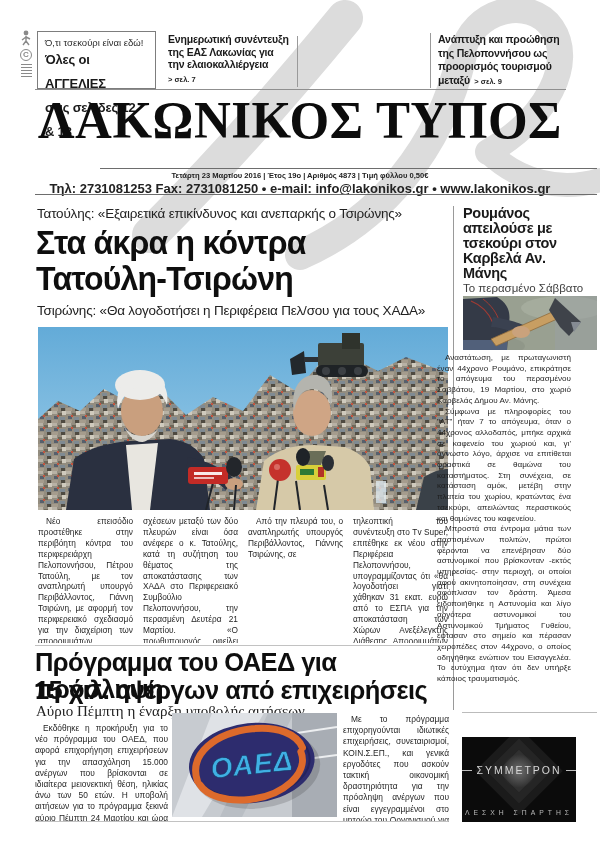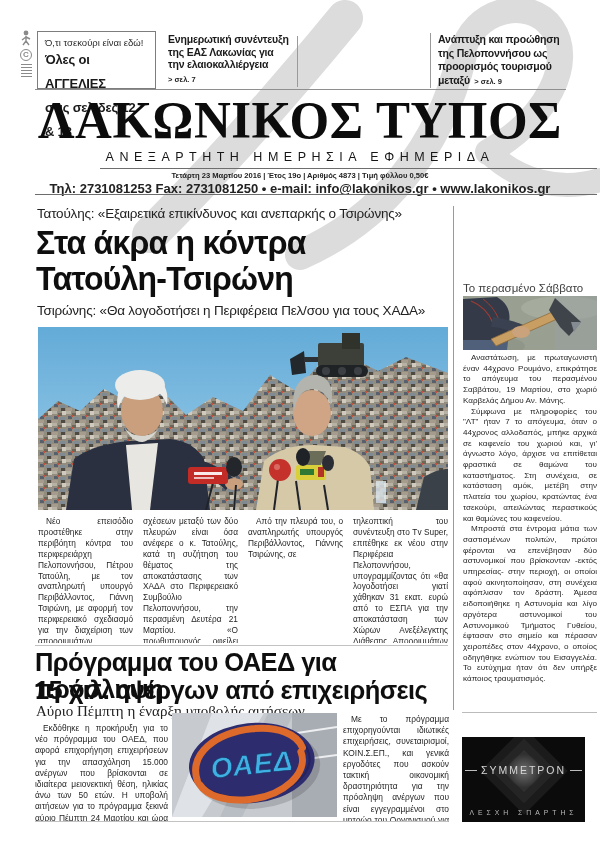--- a/index.html
+++ b/index.html
@@ -54,37 +54,37 @@
   .columns{left:38px;top:516px;width:410px;height:127px;display:grid;grid-template-columns:repeat(4,1fr);column-gap:10px;overflow:hidden;}
   .col p{margin:0;font-size:8.3px;line-height:10.9px;text-align:justify;color:#1f1f1f;}
   .col p.ind{text-indent:8px;}
 
   .v-rule{left:453px;top:206px;height:504px;width:0;border-left:1px solid #9a9a9a;}
 
   
   .sb-title{left:463px;top:206px;width:118px;font-size:14.5px;font-weight:bold;line-height:15px;letter-spacing:-0.3px;}
   .sb-sub{left:463px;top:282px;width:134px;font-size:11.5px;color:#3e3e3e;}
   .sb-photo{left:463px;top:296px;width:134px;height:54px;}
-  .sb-body{left:463px;top:353px;width:134px;height:355px;overflow:hidden;}
+  .sb-body{left:437px;top:353px;width:134px;height:355px;overflow:hidden;}
   .sb-body p{margin:0;font-size:8.1px;line-height:10.7px;text-align:justify;color:#1f1f1f;text-indent:8px;}
   .hr-sb{left:462px;width:135px;top:712px;border-top-color:#bbb;}
 
   
   .hr-b1{left:35px;width:413px;top:645px;border-top-color:#c2c2c2;}
   .b-headline{left:35px;width:420px;font-size:26px;font-weight:800;letter-spacing:-0.6px;line-height:27px;color:#0e0e0e;transform:scaleX(0.98);transform-origin:left;}
   .bh1{top:649px;} .bh2{top:677px;}
   .b-subhead{left:36px;top:703px;width:400px;font-size:15px;color:#222;font-family:Liberation Serif, serif;}
   .b-left{left:35px;top:723px;width:133px;height:98px;overflow:hidden;}
   .b-left p,.b-right p{margin:0;font-size:8.4px;line-height:11.2px;text-align:justify;color:#1f1f1f;text-indent:8px;}
   .b-photo{left:172px;top:713px;width:165px;height:104px;}
   .b-right{left:343px;top:714px;width:106px;height:108px;overflow:hidden;}
   .hr-b2{left:35px;width:413px;top:821px;border-top-color:#c2c2c2;}
 
   
-  .ad{left:462px;top:737px;width:123px;height:85px;background:#0b0b0b;overflow:hidden;}
+  .ad{left:462px;top:737px;width:114px;height:85px;background:#0b0b0b;overflow:hidden;}
   .ad .dia{position:absolute;left:50%;top:34px;transform:translate(-50%,-50%) rotate(45deg);}
   .d1{width:62px;height:62px;background:#1b1b1b;}
   .d2{width:46px;height:46px;background:#252525;}
   .d3{width:30px;height:30px;background:#303030;}
   .ad-glow{position:absolute;left:50%;top:34px;width:34px;height:34px;transform:translate(-50%,-50%);
            background:radial-gradient(circle,#6f6f6f 0%,rgba(60,60,60,0) 70%);border-radius:50%;}
   .ad-brand-row{position:absolute;left:0;top:27px;width:100%;display:flex;align-items:center;justify-content:center;gap:4px;}
   .ad-dash{width:12px;height:1px;background:#bdbdbd;}
   .ad-brand{font-size:10.5px;letter-spacing:2px;color:#d6d6d6;font-weight:normal;}
   .ad-footer{position:absolute;left:0;bottom:6px;width:100%;text-align:center;font-size:6.8px;letter-spacing:4px;color:#b9b9b9;}
@@ -125,21 +125,20 @@
   <div class="z vdiv vd1"></div>
   <div class="z vdiv vd2"></div>
   <div class="z teaser t4">
     <span class="teaser-title">Ανάπτυξη και προώθηση της Πελοποννήσου ως προορισμός τουρισμού μεταξύ</span>
     <span class="ref-inline">&gt; σελ. 9</span>
   </div>
 
   <div class="z hr hr-top"></div>
 
   <div class="z abs masthead">ΛΑΚΩΝΙΚΟΣ ΤΥΠΟΣ</div>
-  <div class="z abs tagline">ΑΝΕΞΑΡΤΗΤΗ ΗΜΕΡΗΣΙΑ ΕΦΗΜΕΡΙΔΑ</div>
   <div class="z hr hr-m1"></div>
   <div class="z abs dateline">Τετάρτη 23 Μαρτίου 2016 | Έτος 19ο | Αριθμός 4873 | Τιμή φύλλου 0,50€</div>
   <div class="z abs contact">Τηλ: 2731081253 Fax: 2731081250 • e-mail: info@lakonikos.gr • www.lakonikos.gr</div>
   <div class="z hr hr-m2"></div>
 
   <div class="z abs kicker">Τατούλης: «Εξαιρετικά επικίνδυνος και ανεπαρκής ο Τσιρώνης»</div>
   <div class="z abs headline hl1">Στα άκρα η κόντρα</div>
   <div class="z abs headline hl2">Τατούλη-Τσιρώνη</div>
   <div class="z abs subhead">Τσιρώνης: «Θα λογοδοτήσει η Περιφέρεια Πελ/σου για τους ΧΑΔΑ»</div>
 
@@ -229,20 +228,21 @@
       <p class="ind">Από την πλευρά του, ο αναπληρωτής υπουργός Περιβάλλοντος, Γιάννης Τσιρώνης, σε</p>
     </div>
     <div class="col">
       <p>τηλεοπτική του συνέντευξη στο Tv Super, επιτέθηκε εκ νέου στην Περιφέρεια Πελοποννήσου, υπογραμμίζοντας ότι «θα λογοδοτήσει γιατί χάθηκαν 31 εκατ. ευρώ από το ΕΣΠΑ για την αποκατάσταση των Χώρων Ανεξέλεγκτης Διάθεσης Απορριμμάτων (ΧΑΔΑ)».</p>
 
     </div>
   </div>
 
   <div class="z abs v-rule"></div>
 
+  <div class="z abs sb-title">Ρουμάνος απειλούσε με τσεκούρι στον Καρβελά Αν. Μάνης</div>
   <div class="z abs sb-sub">Το περασμένο Σάββατο</div>
   <div class="z abs sb-photo">
     <svg width="134" height="54" viewBox="0 0 134 54">
       <rect width="134" height="54" fill="#99a091"></rect>
       <ellipse cx="100" cy="12" rx="42" ry="12" fill="#aab0a2" opacity="0.7"></ellipse>
       <ellipse cx="30" cy="50" rx="32" ry="10" fill="#8a9184" opacity="0.6"></ellipse>
       <rect x="92" y="0" width="42" height="54" fill="#9aa0a4" opacity="0.5"></rect>
       <path d="M0 3 L34 1 C 44 7 48 15 46 27 L44 54 L0 54 Z" fill="#343a47"></path>
       <path d="M8 5 C 18 9 26 17 30 27" stroke="#a23b33" stroke-width="1.2" fill="none"></path>
       <path d="M20 3 C 28 9 34 17 36 25" stroke="#a23b33" stroke-width="1" fill="none"></path>

